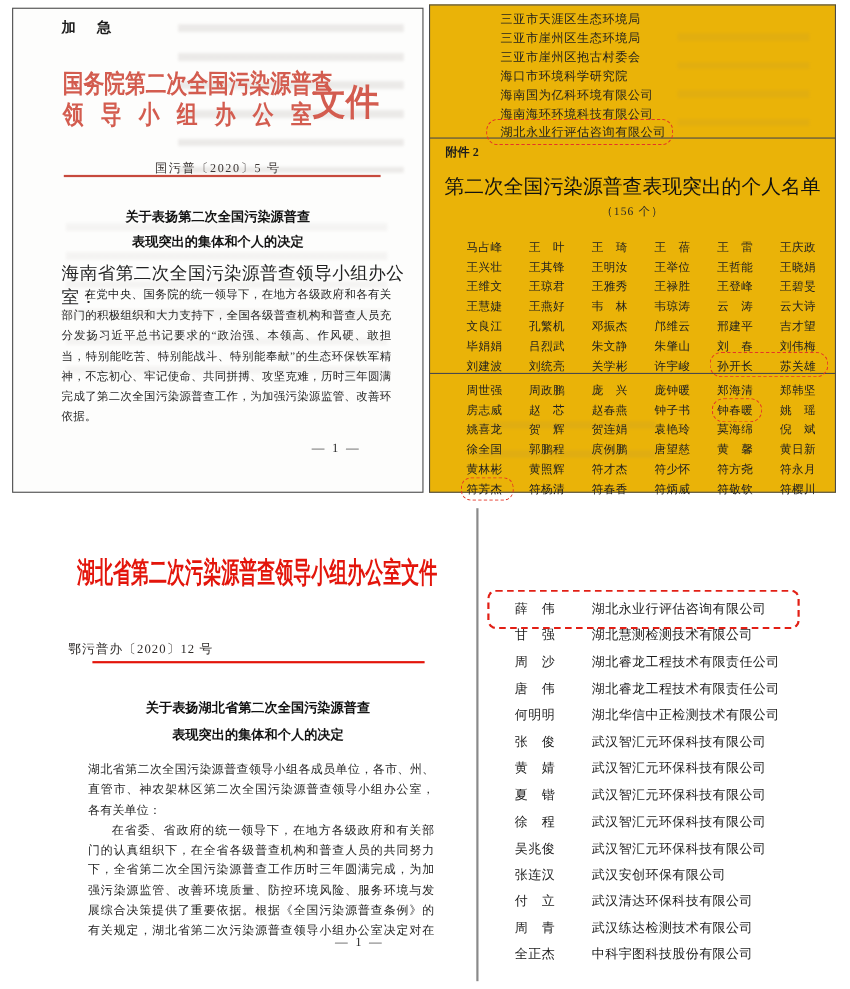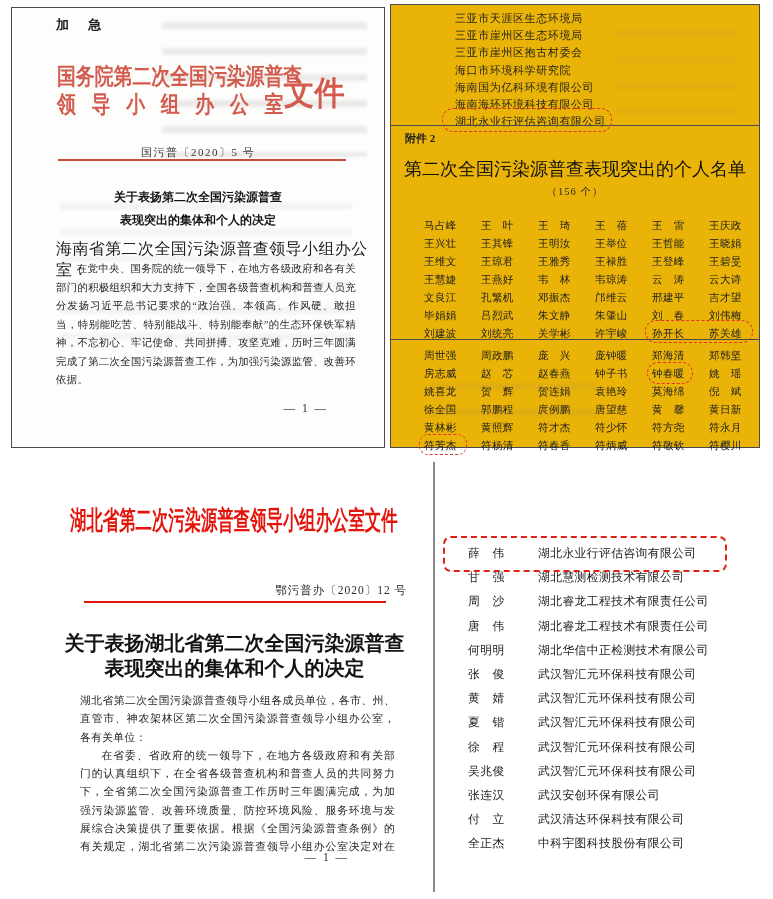--- a/index.html
+++ b/index.html
@@ -59,25 +59,25 @@
   .oval-org{left:51px;top:103px;width:168px;height:22px;}
   .oval-pair{left:254px;top:315px;width:106px;height:21px;}
   .oval-zcn{left:256px;top:357px;width:44px;height:20px;}
   .oval-ffj{left:28px;top:429px;width:46px;height:19px;border-radius:9px;}
 
   
   .doc-bl{position:absolute;left:30px;top:495px;width:345px;height:380px;margin-left:32px;}
   .masthead-bl{position:absolute;left:8px;top:8px;white-space:nowrap;font-size:26px;font-weight:900;
                color:#e3150b;transform:scaleX(.63);transform-origin:left top;
                font-family:"Liberation Sans","DejaVu Sans",sans-serif;}
-  .docnum-bl{position:absolute;left:0;top:88px;width:100%;text-align:right;font-size:11.5px;
+  .docnum-bl{position:absolute;left:0;top:88px;width:100%;text-align:left;font-size:11.5px;
              letter-spacing:1px;color:#2e2a28;}
   .redrule-bl{position:absolute;left:22px;top:106px;width:302px;height:2.4px;background:#e3150b;}
   .title-bl{position:absolute;left:0;top:136px;width:100%;margin:0;text-align:center;
-            font-size:20px;font-weight:bold;line-height:24.5px;color:#131313;}
+            font-size:12px;font-weight:bold;line-height:24.5px;color:#131313;}
   .body-bl{position:absolute;left:18px;top:196px;width:315px;font-size:10.8px;line-height:18.3px;
            letter-spacing:.3px;color:#242424;}
   .pagenum-bl{position:absolute;right:58px;top:356px;font-size:11.5px;letter-spacing:2px;color:#2c2c2c;}
 
   
   .page-br{position:absolute;left:0;top:0;}
   .br-rule{position:absolute;left:433px;top:462px;width:1.6px;height:430px;background:#8a8a8a;}
   #br-list{position:absolute;left:468px;top:541px;}
   .br-row{display:flex;height:24.2px;line-height:24.2px;}
   .br-name{width:58px;font-size:11.8px;letter-spacing:.4px;white-space:nowrap;color:#1d1d1d;}
@@ -292,20 +292,24 @@
         </div>
         <div class="br-row">
           <div class="br-name">张连汉</div>
           <div class="br-comp">武汉安创环保有限公司</div>
         </div>
         <div class="br-row">
           <div class="br-name">付　立</div>
           <div class="br-comp">武汉清达环保科技有限公司</div>
         </div>
         <div class="br-row">
+          <div class="br-name">周　青</div>
+          <div class="br-comp">武汉练达检测技术有限公司</div>
+        </div>
+        <div class="br-row">
           <div class="br-name">全正杰</div>
           <div class="br-comp">中科宇图科技股份有限公司</div>
         </div>
       </div>
     <div class="br-box"></div>
   </section>
 
 </div>
 
 </body></html>

